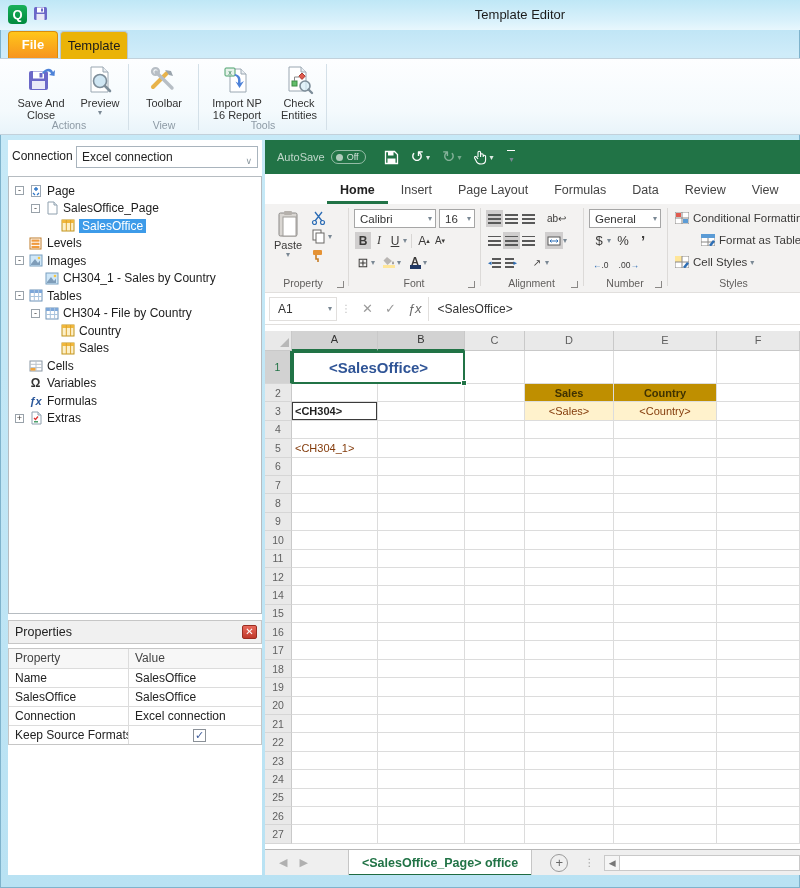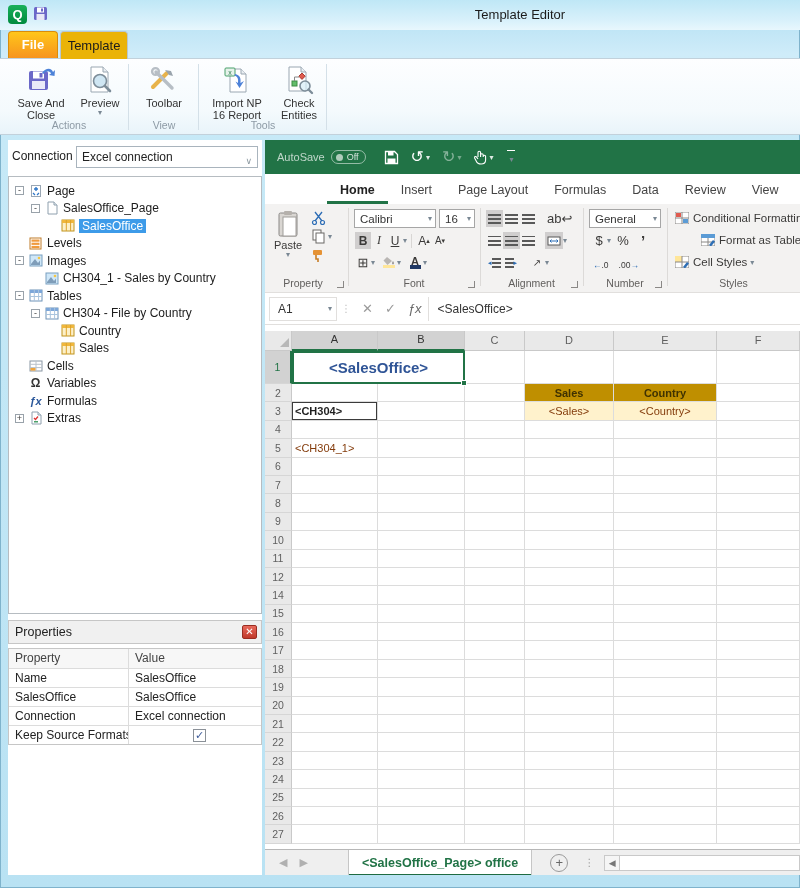--- a/index.html
+++ b/index.html
@@ -552,21 +552,21 @@
     <div class="abs xrow" style="left:221px;top:6px;">
       <span class="sbtn pressed">
           <span class="bars"></span>
         </span>
       <span class="sbtn">
           <span class="bars"></span>
         </span>
       <span class="sbtn">
           <span class="bars"></span>
         </span>
-      <span class="sbtn" style="margin-left:8px;font-size:13px;">ab↩</span>
+      <span class="sbtn" style="margin-left:8px;font-size:10px;">ab↩</span>
     </div>
     <div class="abs xrow" style="left:221px;top:28px;">
       <span class="sbtn">
           <span class="bars"></span>
         </span>
       <span class="sbtn pressed">
           <span class="bars"></span>
         </span>
       <span class="sbtn">
           <span class="bars"></span>

